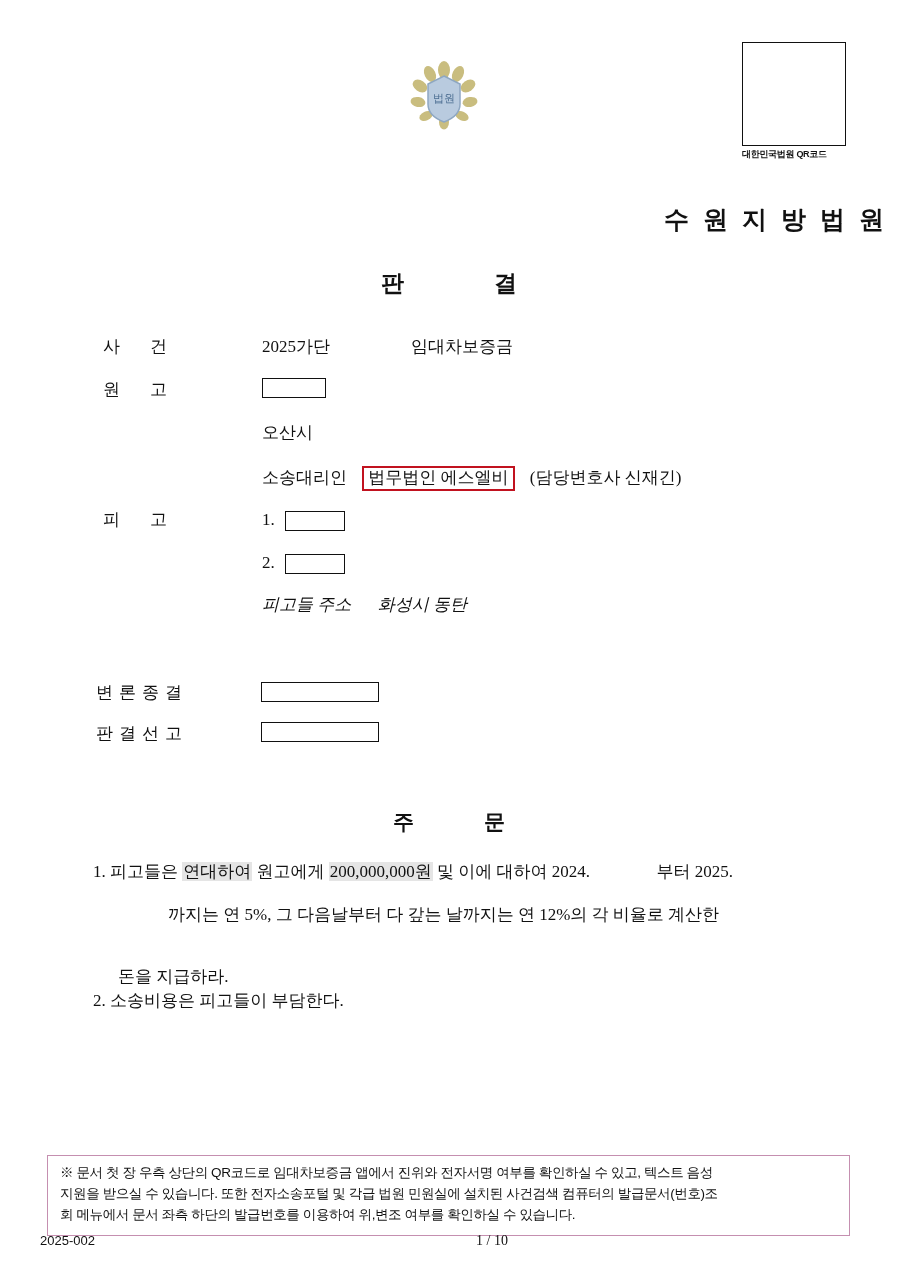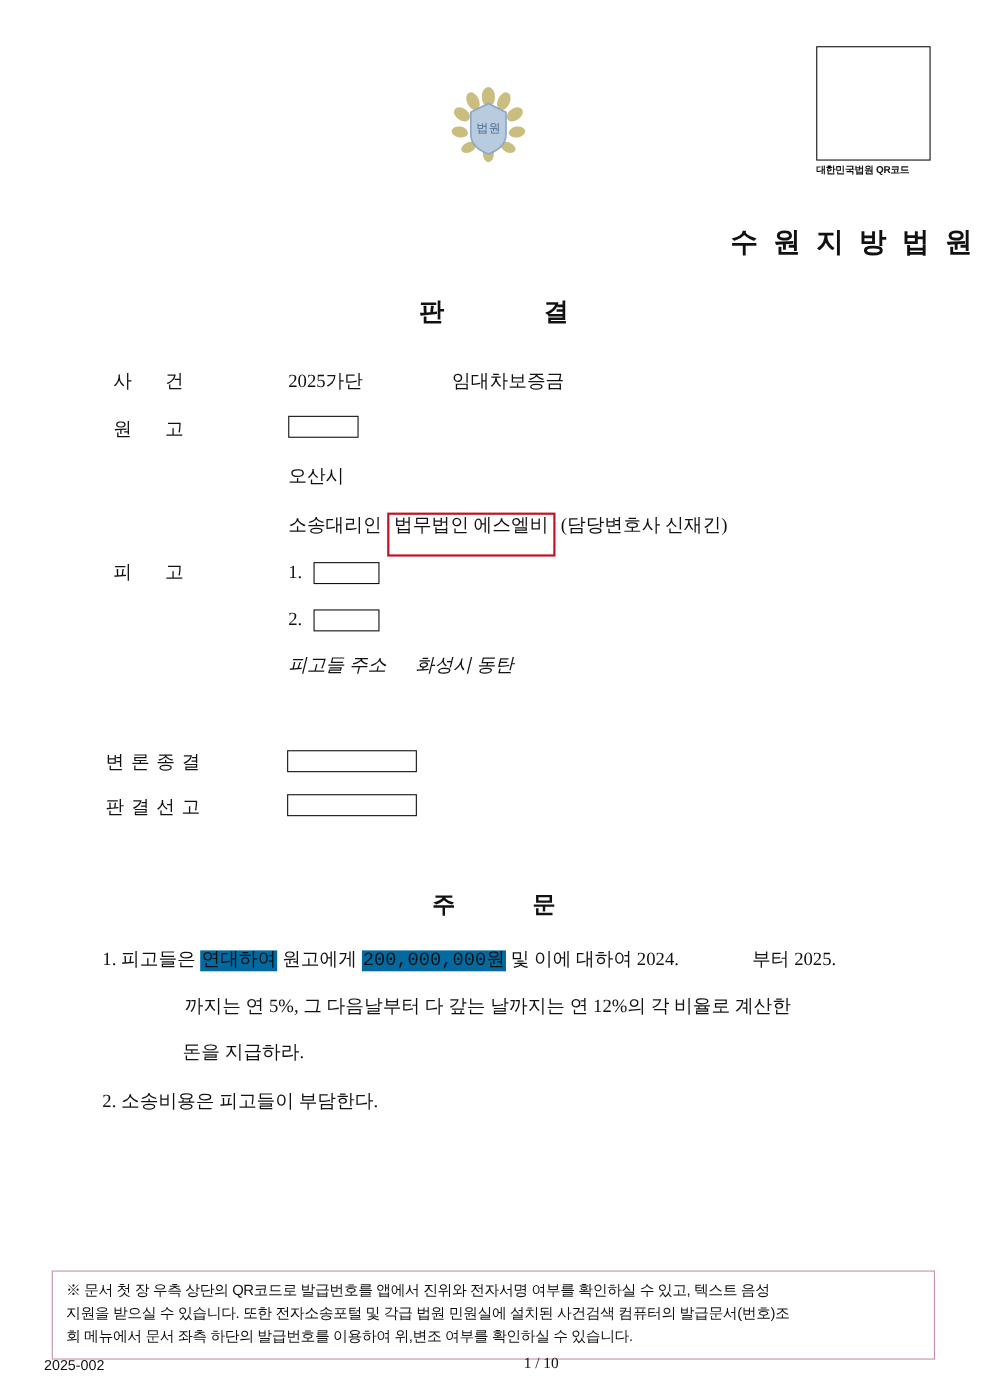--- a/index.html
+++ b/index.html
@@ -16,21 +16,21 @@
     width: 898px;
     height: 1273px;
     overflow: hidden;
     background: #fff;
   }
 
   
   .emblem {
     position: absolute;
     left: 408px;
-    top: 78px;
+    top: 60px;
     width: 72px;
     height: 72px;
   }
   .emblem svg { display:block; }
 
   .qr-box {
     position: absolute;
     left: 742px;
     top: 42px;
     width: 102px;
@@ -97,45 +97,44 @@
     background: #fff;
     vertical-align: middle;
   }
   .redact-sm { width: 62px; height: 18px; }
   .redact-md { width: 58px; height: 18px; }
   .redact-lg { width: 116px; height: 18px; }
 
   .hl-box {
     display: inline-block;
     border: 2px solid #c1121f;
-    padding: 1px 4px 18px 4px;
-    margin: 0 1px;
+    padding: 1px 4px 3px 4px;
+    margin: 0 11px;
   }
 
   
   .section-title {
     position: absolute;
     left: 0;
     width: 898px;
     text-align: center;
     font-size: 21px;
     font-weight: bold;
     letter-spacing: 70px;
     text-indent: 70px;
   }
   .para {
     position: absolute;
     font-size: 17px;
     line-height: 1.9;
     white-space: nowrap;
   }
   .mark {
-    background: #0369a1;
+    background: #e5e5e5;
     padding: 0 1px;
-    font-family: Liberation Mono, monospace;
   }
 
   
   .notice {
     position: absolute;
     left: 47px;
     top: 1155px;
     width: 803px;
     border: 1px solid #c58fb0;
     padding: 7px 10px 9px 12px;
@@ -254,25 +253,25 @@
   <div class="para" style="left:93px; top:856px;">
     <span>1. 피고들은</span>
     <span class="mark">연대하여</span>
     <span>원고에게</span>
     <span class="mark">200,000,000원</span>
     <span>및 이에 대하여 2024.</span>
     <span style="display:inline-block; width:58px;"></span>
     <span>부터 2025.</span>
   </div>
   <div class="para" style="left:168px; top:899px;">까지는 연 5%, 그 다음날부터 다 갚는 날까지는 연 12%의 각 비율로 계산한</div>
-  <div class="para" style="left:118px; top:941px;margin-left:48px;">돈을 지급하라.</div>
+  <div class="para" style="left:118px; top:961px;">돈을 지급하라.</div>
   <div class="para" style="left:93px; top:985px;">2. 소송비용은 피고들이 부담한다.</div>
 
   <div class="notice">
-    <div>※ 문서 첫 장 우측 상단의 QR코드로 발급번호를 앱에서 진위와 전자서명 여부를 확인하실 수 있고, 텍스트 음성</div>
+    <div>※ 문서 첫 장 우측 상단의 QR코드로 임대차보증금 앱에서 진위와 전자서명 여부를 확인하실 수 있고, 텍스트 음성</div>
     <div>지원을 받으실 수 있습니다. 또한 전자소송포털 및 각급 법원 민원실에 설치된 사건검색 컴퓨터의 발급문서(번호)조</div>
     <div>회 메뉴에서 문서 좌측 하단의 발급번호를 이용하여 위,변조 여부를 확인하실 수 있습니다.</div>
   </div>
 
   <div class="doc-no">2025-002</div>
   <div class="page-no">1 / 10</div>
 
 </div>
 
 </body></html>

